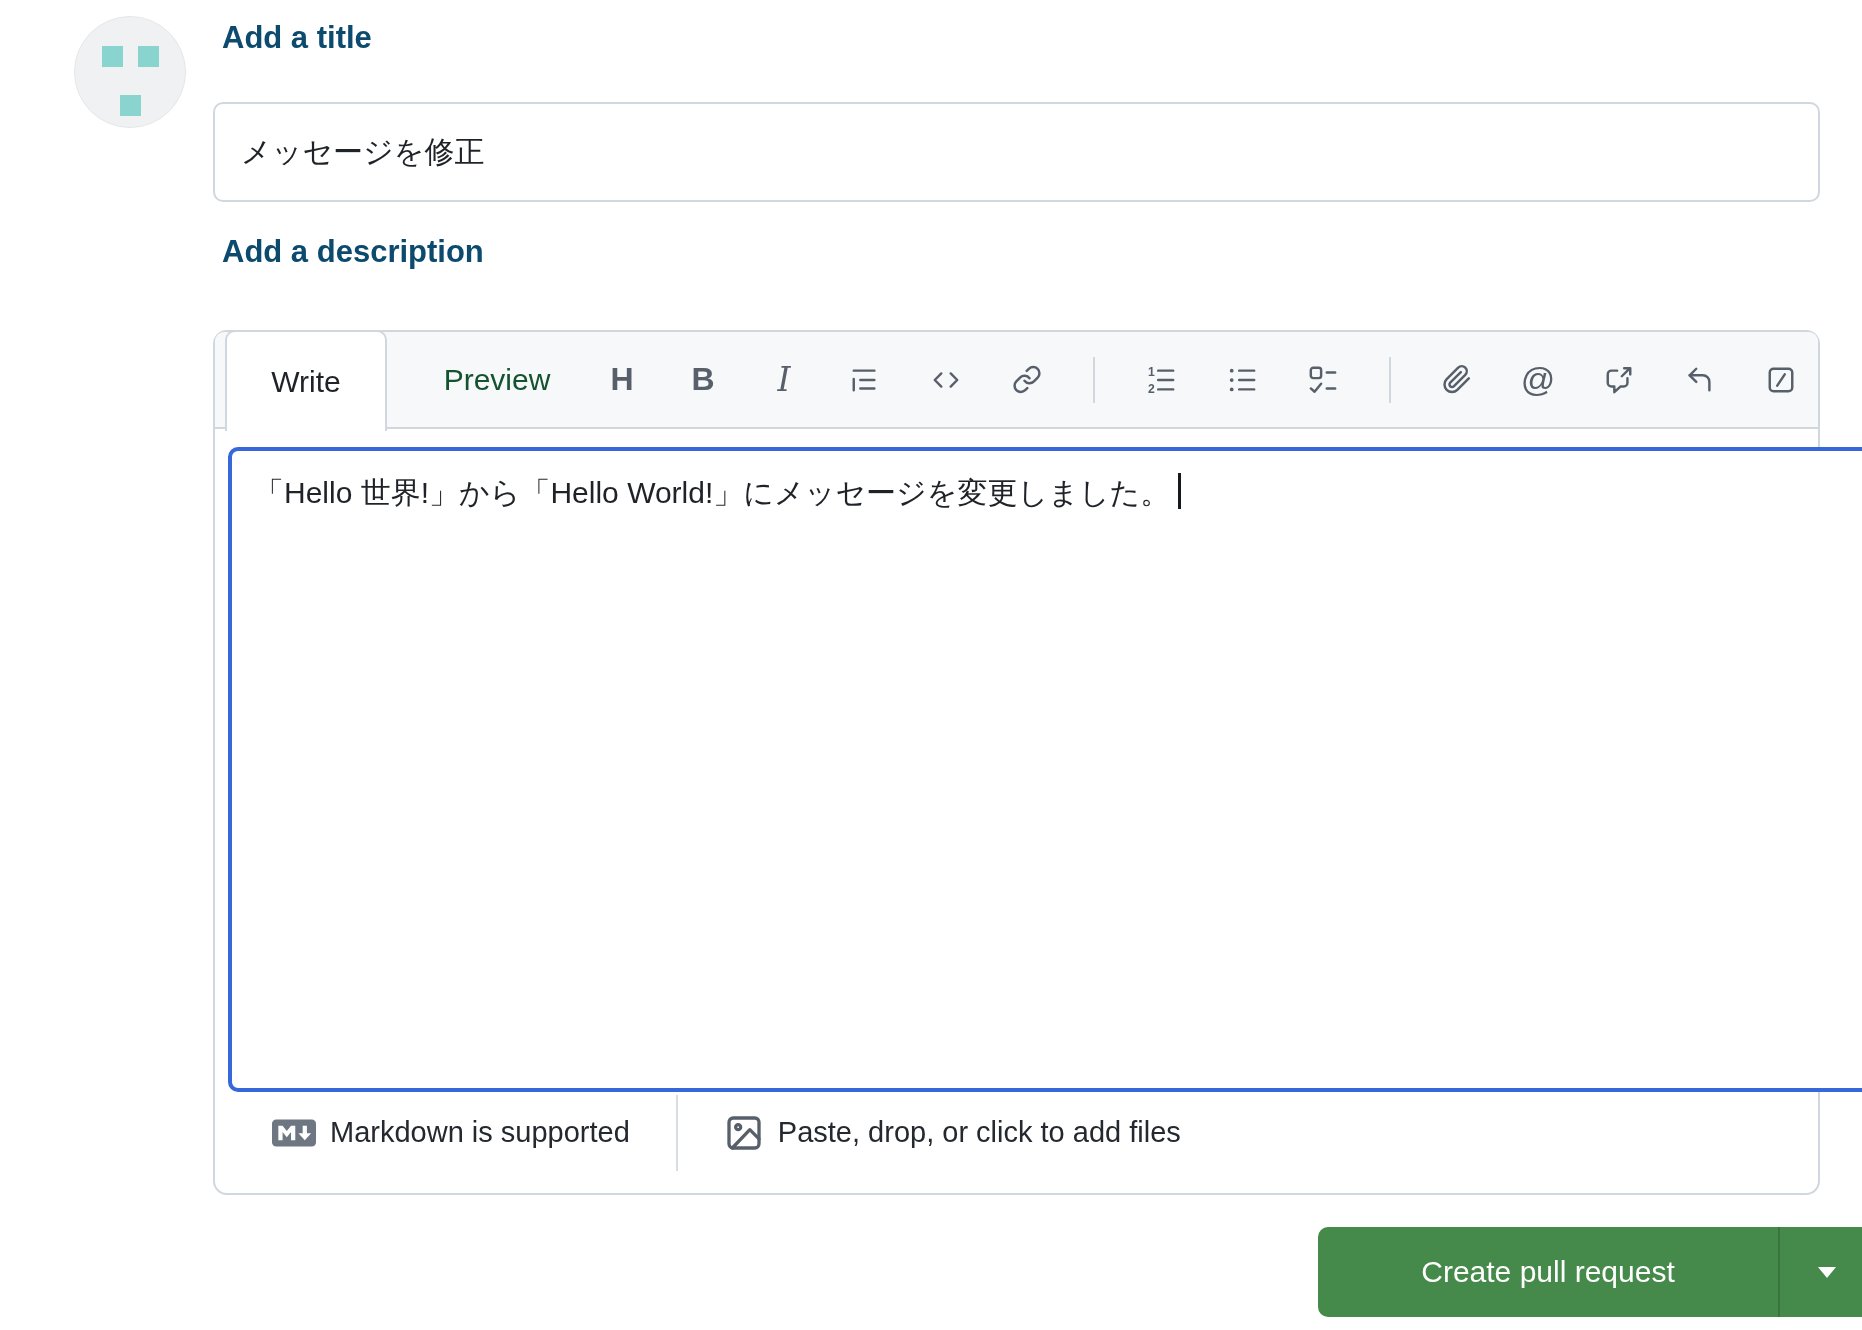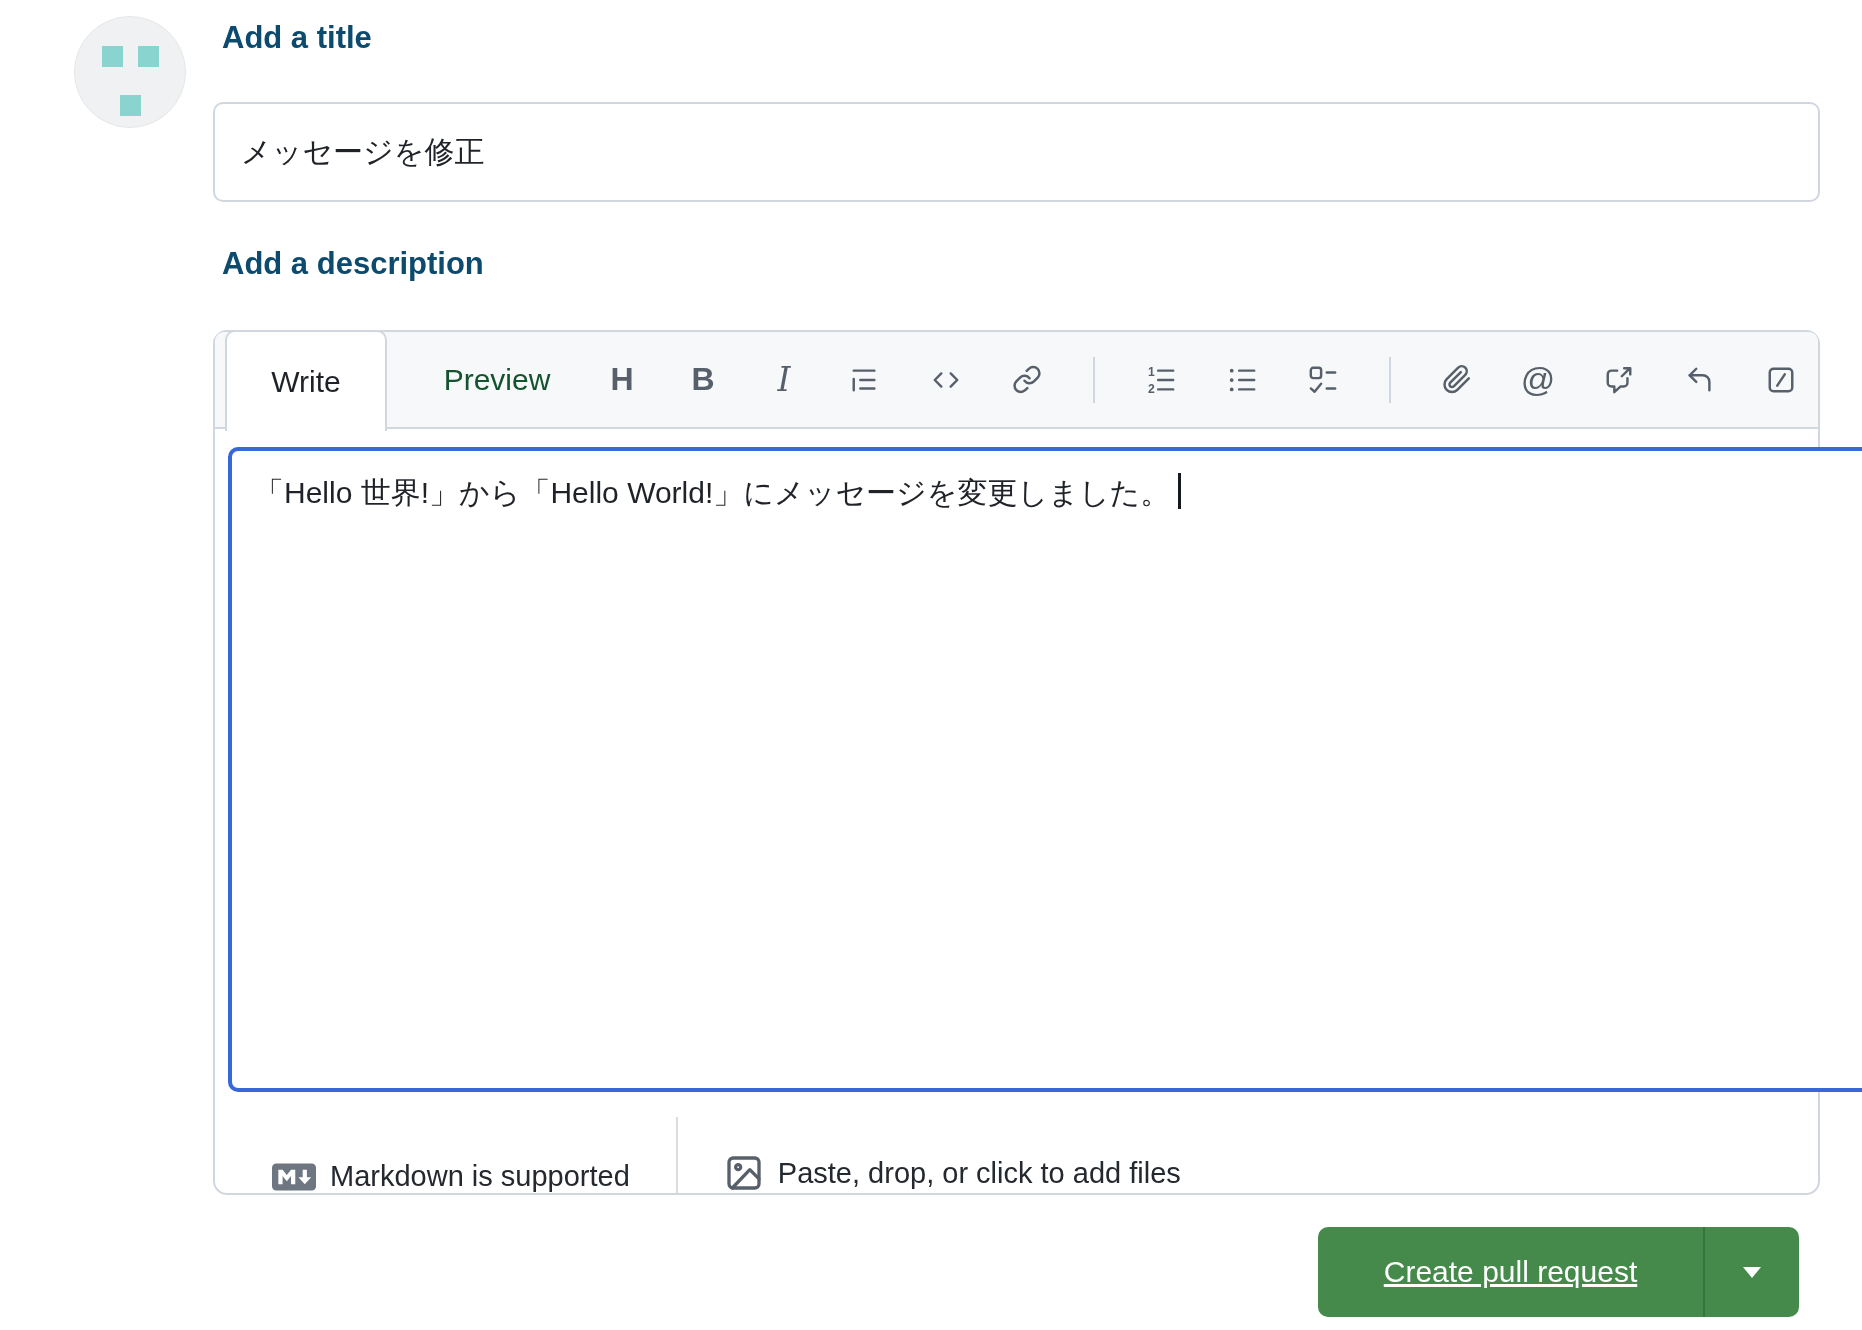--- a/index.html
+++ b/index.html
@@ -10,21 +10,21 @@
     color:#1f2328; overflow:hidden;
   }
 
   
   .avatar { position:absolute; left:74px; top:16px; width:112px; height:112px;
     border-radius:50%; background:#f0f1f2; border:1px solid #e5e7e9; }
   .avatar .sq { position:absolute; width:21px; height:21px; background:#8ad4cf; }
   .sq1 { left:27px; top:29px; } .sq2 { left:63px; top:29px; } .sq3 { left:45px; top:78px; }
 
   .section-label { position:absolute; left:222px; font-size:31px; font-weight:700; color:#0c4a6e; }
-  .label-title { top:20px; } .label-desc { top:246px; }
+  .label-title { top:20px; } .label-desc { top:234px; }
 
   .title-input { position:absolute; left:213px; top:102px; width:1607px; height:100px;
     border:2px solid #d0d7de; border-radius:10px; background:#fff;
     font-size:30px; color:#1f2328; padding:16px 26px; outline:none;
     font-family:"Liberation Sans","DejaVu Sans",sans-serif; }
 
   
   .editor { position:absolute; left:213px; top:330px; width:1607px; height:865px;
     border:2px solid #d0d7de; border-radius:14px; background:#fff; }
 
@@ -53,31 +53,31 @@
   
   .textarea { position:absolute; left:13px; top:115px; width:1746px; height:645px;
     border:4px solid #3668d9; border-radius:10px; background:#fff;
     padding:20px 22px; font-size:30px; line-height:44px; color:#1f2328; cursor:text; }
   .caret { display:inline-block; width:3px; height:36px; background:#15181c;
     vertical-align:-6px; margin-left:8px; }
   .resize-handle { position:absolute; right:3px; bottom:3px; width:26px; height:26px; cursor:nwse-resize; }
   .resize-handle svg { stroke:#9aa1a8; stroke-width:2; }
 
   
-  .editor-footer { position:absolute; left:0; right:0; bottom:0; height:105px;
-    display:flex; align-items:flex-end; padding-left:57px; }
+  .editor-footer { position:absolute; left:0; right:0; bottom:8px; height:105px;
+    display:flex; align-items:center; padding-left:57px; }
   .footer-item { display:flex; align-items:center; gap:14px; cursor:pointer;
     font-size:29px; color:#24292f; }
   .footer-divider { width:2px; height:76px; background:#d8dde2; margin:0 46px; }
 
   
   .btn-group { position:absolute; left:1318px; top:1227px; height:90px; display:flex;
     border-radius:10px; overflow:hidden; }
-  .btn-main { width:385px; background:#458a4a; color:#fff; font-size:30px;
-    display:flex; align-items:center; justify-content:center; cursor:pointer; border:none;text-decoration:underline; }
+  .btn-main { width:460px; background:#458a4a; color:#fff; font-size:30px;
+    display:flex; align-items:center; justify-content:center; cursor:pointer; border:none; }
   .btn-dropdown { width:96px; background:#458a4a; border-left:2px solid #38743e;
     display:flex; align-items:center; justify-content:center; cursor:pointer; }
   .caret-down { width:0; height:0; border-left:9px solid transparent;
     border-right:9px solid transparent; border-top:11px solid #ffffff; }
 </style>
 </head>
 <body>
 
 <div class="avatar">
   <span class="sq sq1"></span>

